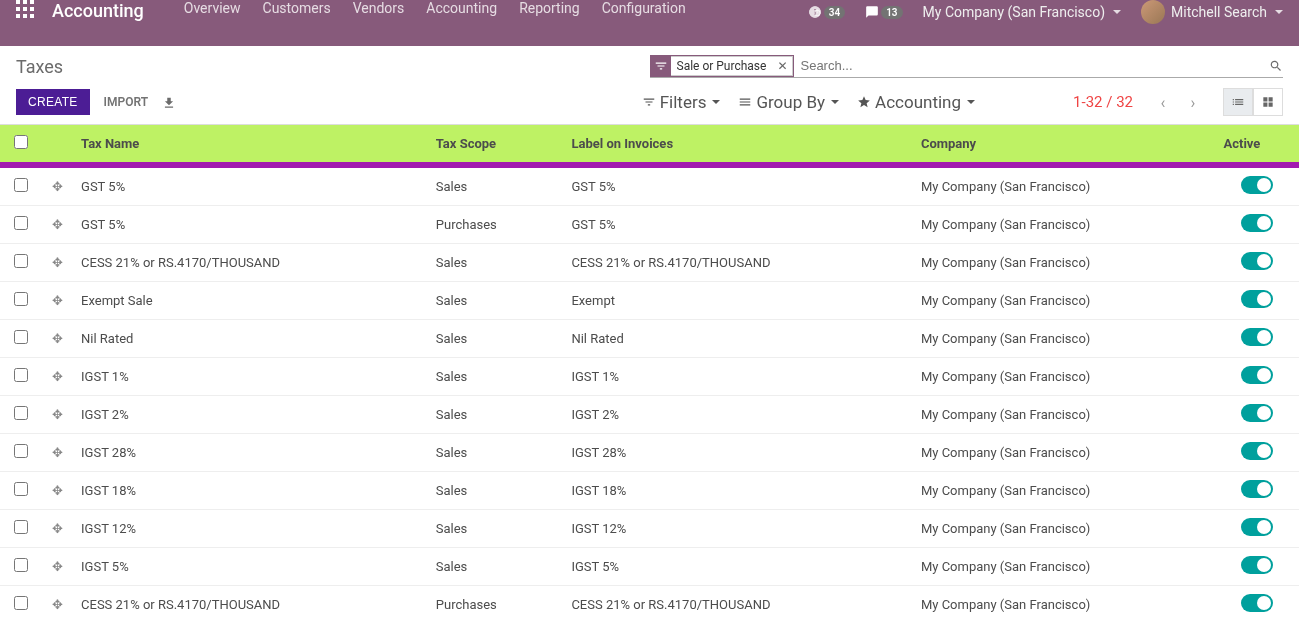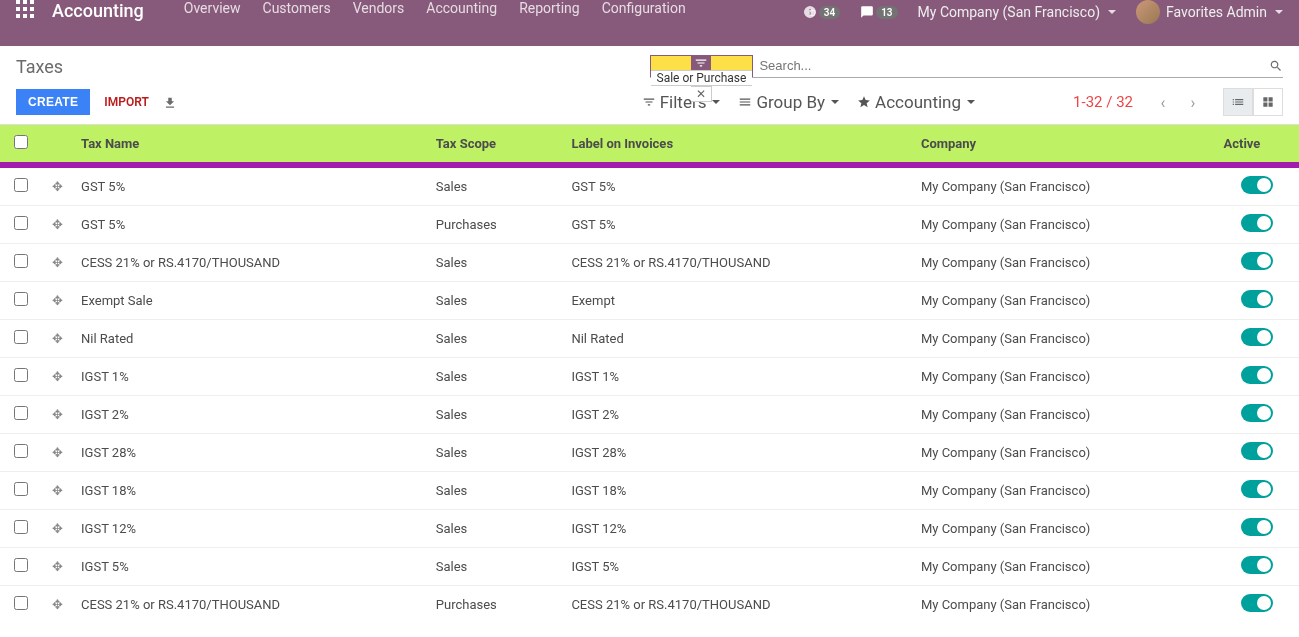--- a/index.html
+++ b/index.html
@@ -19,30 +19,30 @@
   .badge { background: #737373; color: #fff; border-radius: 9px; font-size: 10px; padding: 1px 5px; margin-left: 2px; font-weight: 600; }
   .company-sel, .user-sel { display: flex; align-items: center; gap: 6px; cursor: pointer; font-size: 14px; color: #eee; }
   .avatar { width: 24px; height: 24px; border-radius: 50%; background: #ddd; }
   .caret { width: 0; height: 0; border-left: 4px solid transparent; border-right: 4px solid transparent; border-top: 4px solid #e6dce3; margin-left: 2px;}
   
   
   .cp { padding: 8px 16px 0 16px; }
   .cp-row1 { display: flex; align-items: center; }
   .breadcrumb { font-size: 18px; color: #6b6b6b; flex: 0 0 50%; }
   .search-wrap { flex: 1; display: flex; align-items: center; border-bottom: 1px solid #aaa; position: relative;}
-  .facet { display: inline-flex; align-items: center; background: #fde047; color: #fff; font-size: 12px; height: 22px; border: 1px solid #875a7b; flex-direction: column; }
+  .facet { display: inline-flex; align-items: center; background: #84cc16; color: #fff; font-size: 12px; height: 22px; border: 1px solid #875a7b; }
   .facet-icon { background: #875a7b; width: 20px; height: 100%; display:flex; align-items:center; justify-content:center;}
   .facet-label { padding: 0 6px; background:#fff; color:#333; height:100%; display:flex; align-items:center; border-top:1px solid #ccc; border-bottom:1px solid #ccc;}
   .facet-x { padding: 0 5px; color:#666; cursor:pointer; background:#fff; height:100%; display:flex; align-items:center; border:1px solid #ccc; border-left:none;}
   .search-input { flex:1; border:none; outline:none; font-size:13px; padding:4px 6px; color:#555; }
   .search-icon { color:#6b6b6b; cursor:pointer; }
   
   .cp-row2 { display:flex; align-items:center; margin-top:10px; padding-bottom:8px;}
-  .btn-create { background:#3b82f6; color:#fff; border:none; padding:6px 12px; font-size:12px; font-weight:700; letter-spacing:0.3px; cursor:pointer; margin-right:14px;}
-  .btn-import { color:#b91c1c; font-size:12px; font-weight:600; cursor:pointer; margin-right:14px; }
+  .btn-create { background:#4c1d95; color:#fff; border:none; padding:6px 12px; font-size:12px; font-weight:400; letter-spacing:0.3px; cursor:pointer; margin-right:14px;}
+  .btn-import { color:#737373; font-size:12px; font-weight:600; cursor:pointer; margin-right:14px; }
   .btn-download { color:#6b6b6b; cursor:pointer; }
   .cp-right { margin-left:auto; display:flex; align-items:center; gap:18px; }
   .filter-btn { display:flex; align-items:center; gap:4px; color:#555; cursor:pointer; font-size:17px;}
   .pager { color:#ef4444; font-size:15px; }
   .pager-arrows { display:flex; gap:6px; }
   .pager-arrow { width:24px; height:24px; display:flex; align-items:center; justify-content:center; color:#999; cursor:pointer; font-size:16px;}
   .view-switch { display:flex; }
   .view-btn { width:30px; height:28px; display:flex; align-items:center; justify-content:center; border:1px solid #ddd; cursor:pointer; color:#666;}
   .view-btn.active { background:#e9ecef; }
   
@@ -114,21 +114,21 @@
           <path d="M20 2H4a2 2 0 00-2 2v18l4-4h14a2 2 0 002-2V4a2 2 0 00-2-2z"></path>
         </svg>
       <span class="badge">13</span>
     </div>
     <div class="company-sel">
       <span>My Company (San Francisco)</span>
       <span class="caret"></span>
     </div>
     <div class="user-sel">
       <div class="avatar" style="background:linear-gradient(135deg,#c97,#975);"></div>
-      <span>Favorites Admin</span>
+      <span>Mitchell Search</span>
       <span class="caret"></span>
     </div>
   </div>
 </div>
 
 <div class="cp">
   <div class="cp-row1">
     <div class="breadcrumb">Taxes</div>
     <div class="search-wrap">
       <div class="facet">

